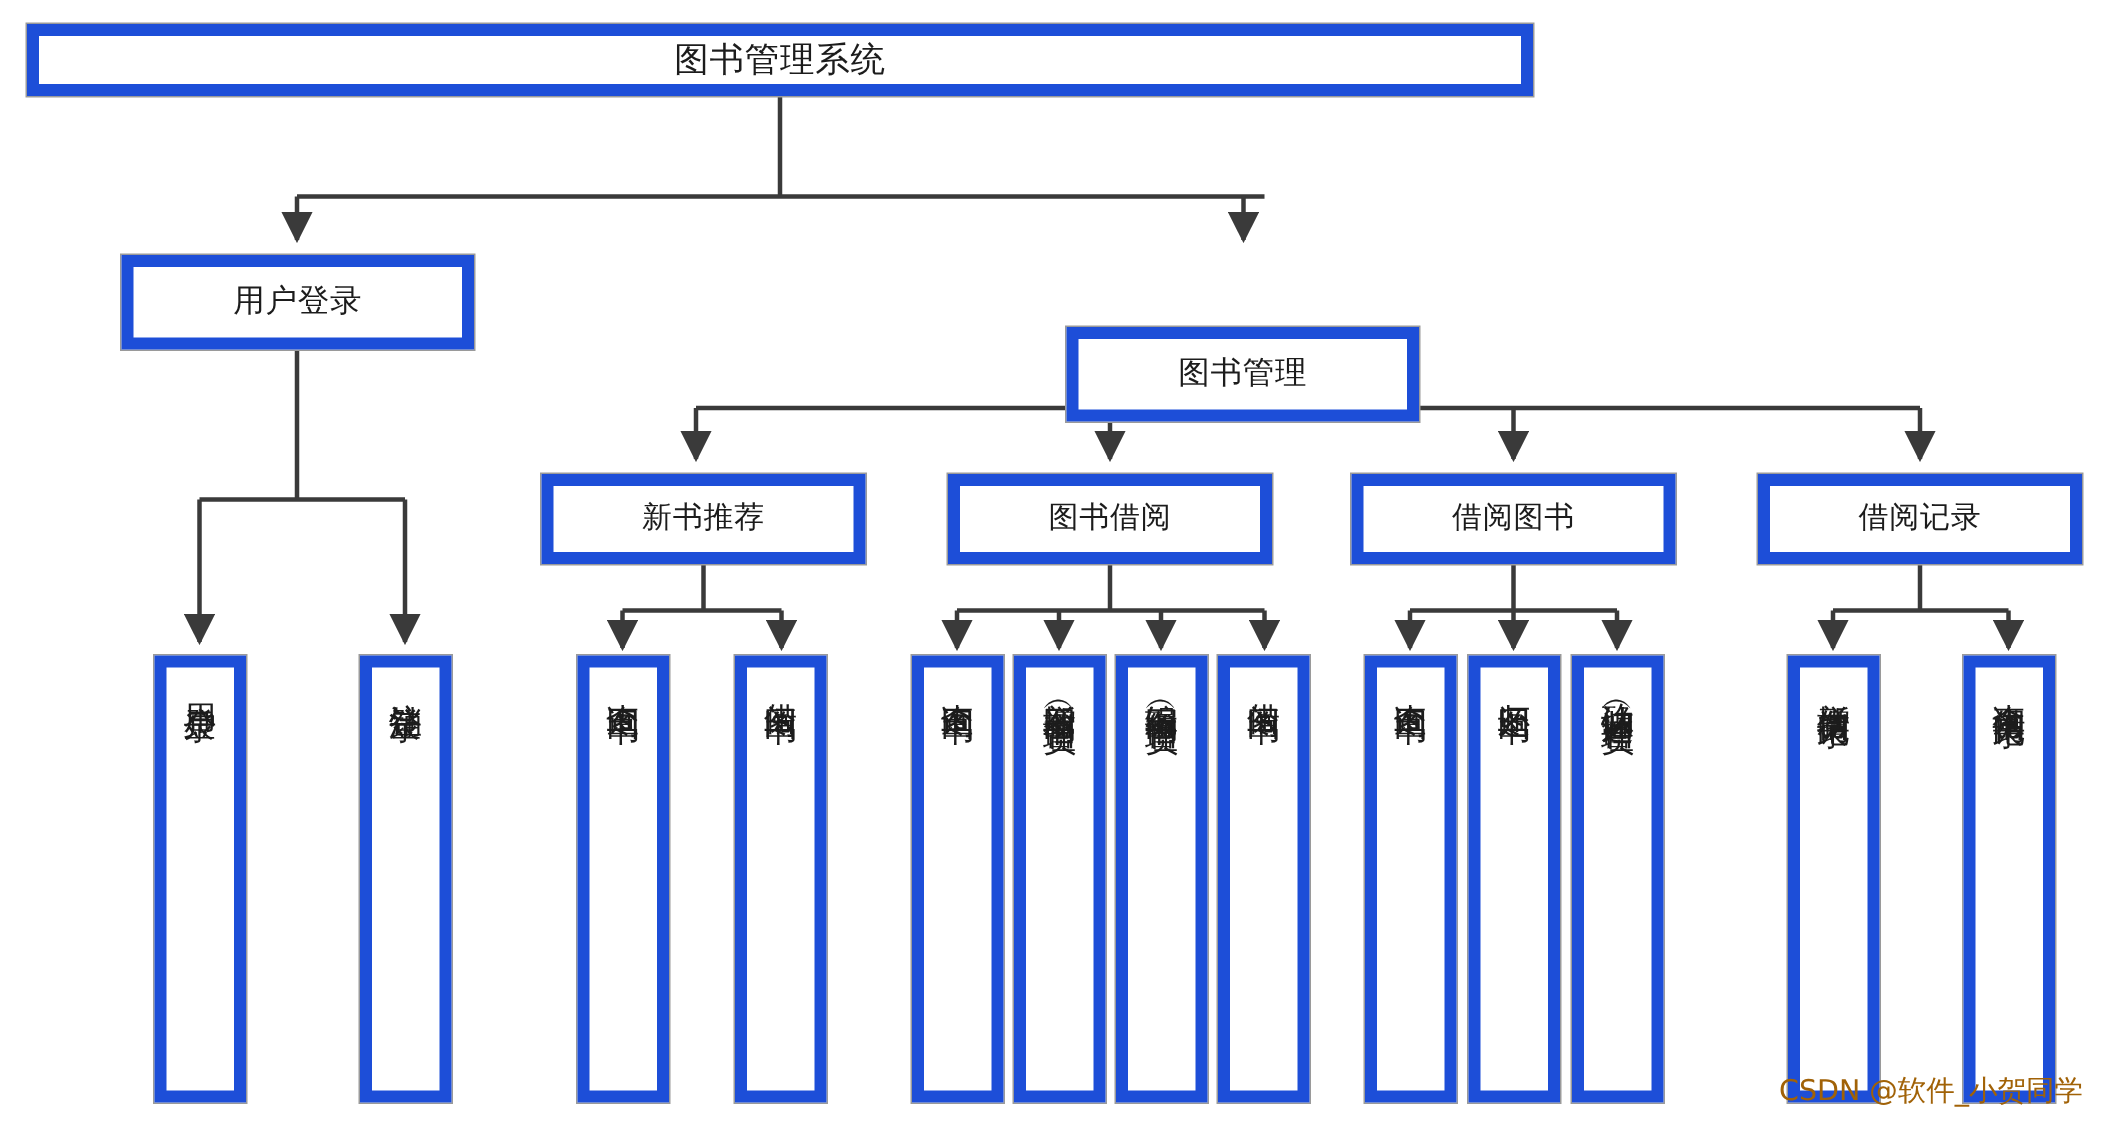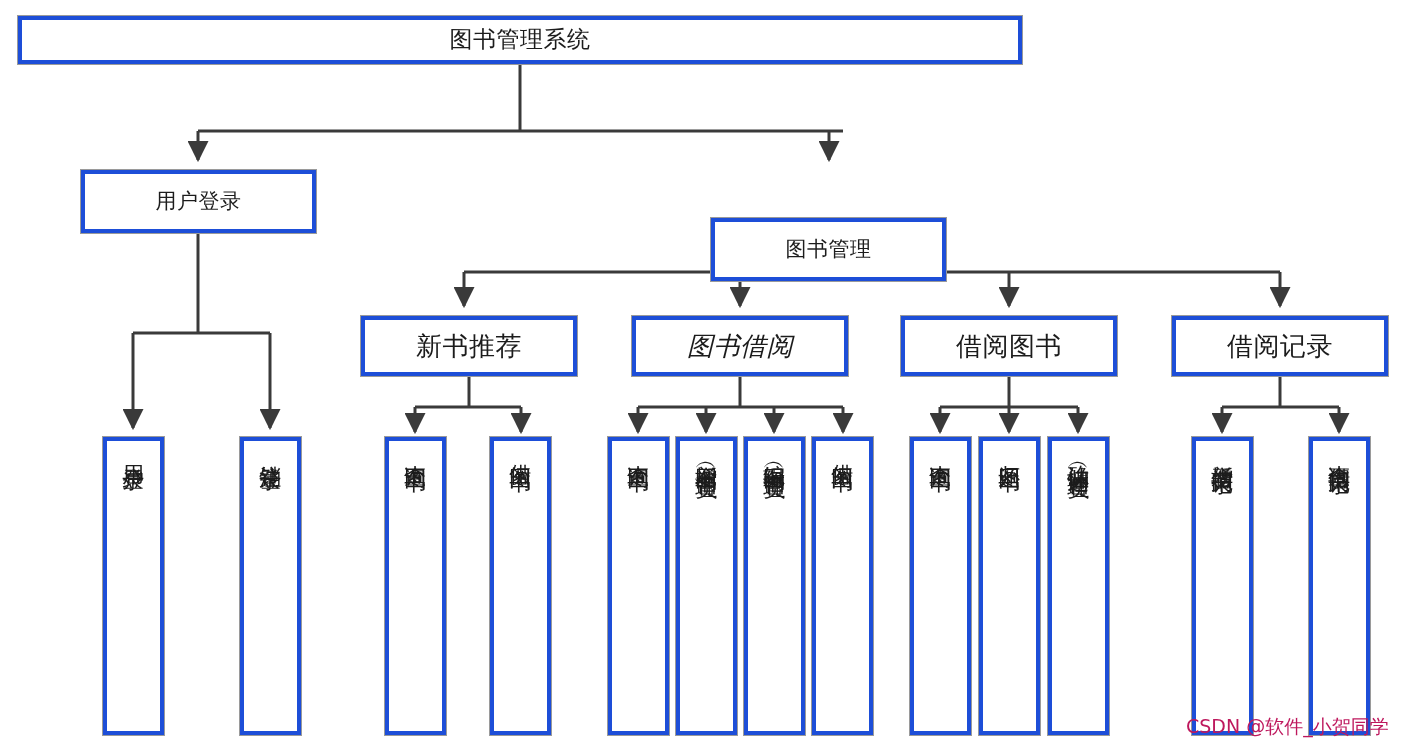--- a/index.html
+++ b/index.html
@@ -23,42 +23,42 @@
     left: 0;
     top: 0;
     width: 1405px;
     height: 747px;
     pointer-events: none;
   }
   .node {
     position: absolute;
     box-sizing: border-box;
     background: #ffffff;
-    border: 4px solid #1d4ed8;
+    border: 8px solid #1d4ed8;
     box-shadow: 0 0 0 1px #9a9a9a;
     display: flex;
     align-items: center;
     justify-content: center;
     color: #1c1c1c;
     z-index: 2;
   }
   .node .label {
     display: block;
     text-align: center;
     line-height: 1.18;
     letter-spacing: 0.5px;
   }
   .node.root .label {
     font-size: 23px;
   }
   .node.level2 .label {
     font-size: 21px;
   }
   .node.level3 .label {
-    font-size: 26px;
+    font-size: 20px;
   }
   .node.leaf {
     align-items: flex-start;
     justify-content: center;
     padding-top: 6px;
   }
   .node.leaf .label {
     writing-mode: vertical-rl;
     text-orientation: upright;
     font-size: 22px;
@@ -67,21 +67,21 @@
     max-height: 286px;
   }
   .node.leaf.tall .label {
     max-height: 292px;
   }
   .watermark {
     position: absolute;
     left: 1186px;
     top: 714px;
     font-size: 19px;
-    color: #be185d;
+    color: #a16207;
     white-space: nowrap;
     z-index: 5;
     font-family: "DejaVu Sans", "Liberation Sans", sans-serif;
   }
 </style>
 </head>
 <body>
 
 <div id="canvas">
 
@@ -144,21 +144,21 @@
   </div>
 
   <div class="node level2" style="left:711px; top:170px; width:235px; height:63px;margin-top:48px;">
     <span class="label">图书管理</span>
   </div>
 
   <div class="node level3" style="left:361px; top:316px; width:216px; height:60px;">
     <span class="label">新书推荐</span>
   </div>
 
-  <div class="node level3" style="left:632px; top:316px; width:216px; height:60px;font-style:italic;">
+  <div class="node level3" style="left:632px; top:316px; width:216px; height:60px;">
     <span class="label">图书借阅</span>
   </div>
 
   <div class="node level3" style="left:901px; top:316px; width:216px; height:60px;">
     <span class="label">借阅图书</span>
   </div>
 
   <div class="node level3" style="left:1172px; top:316px; width:216px; height:60px;">
     <span class="label">借阅记录</span>
   </div>

